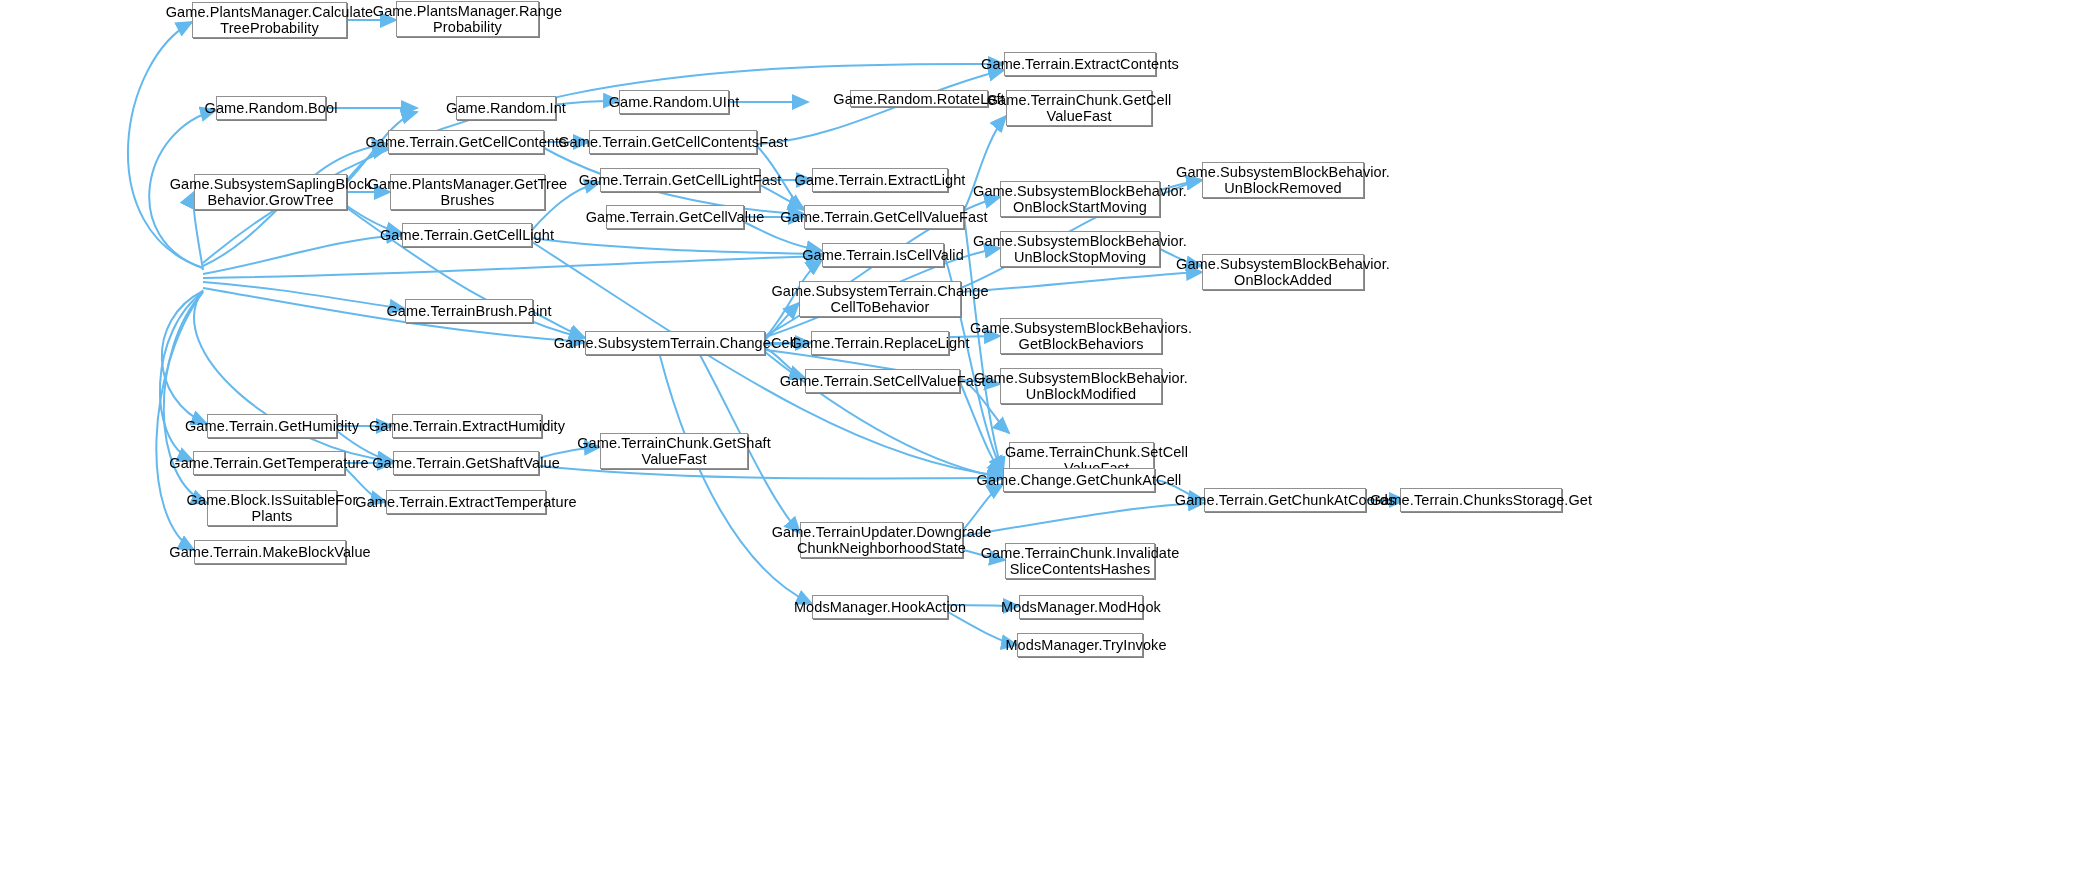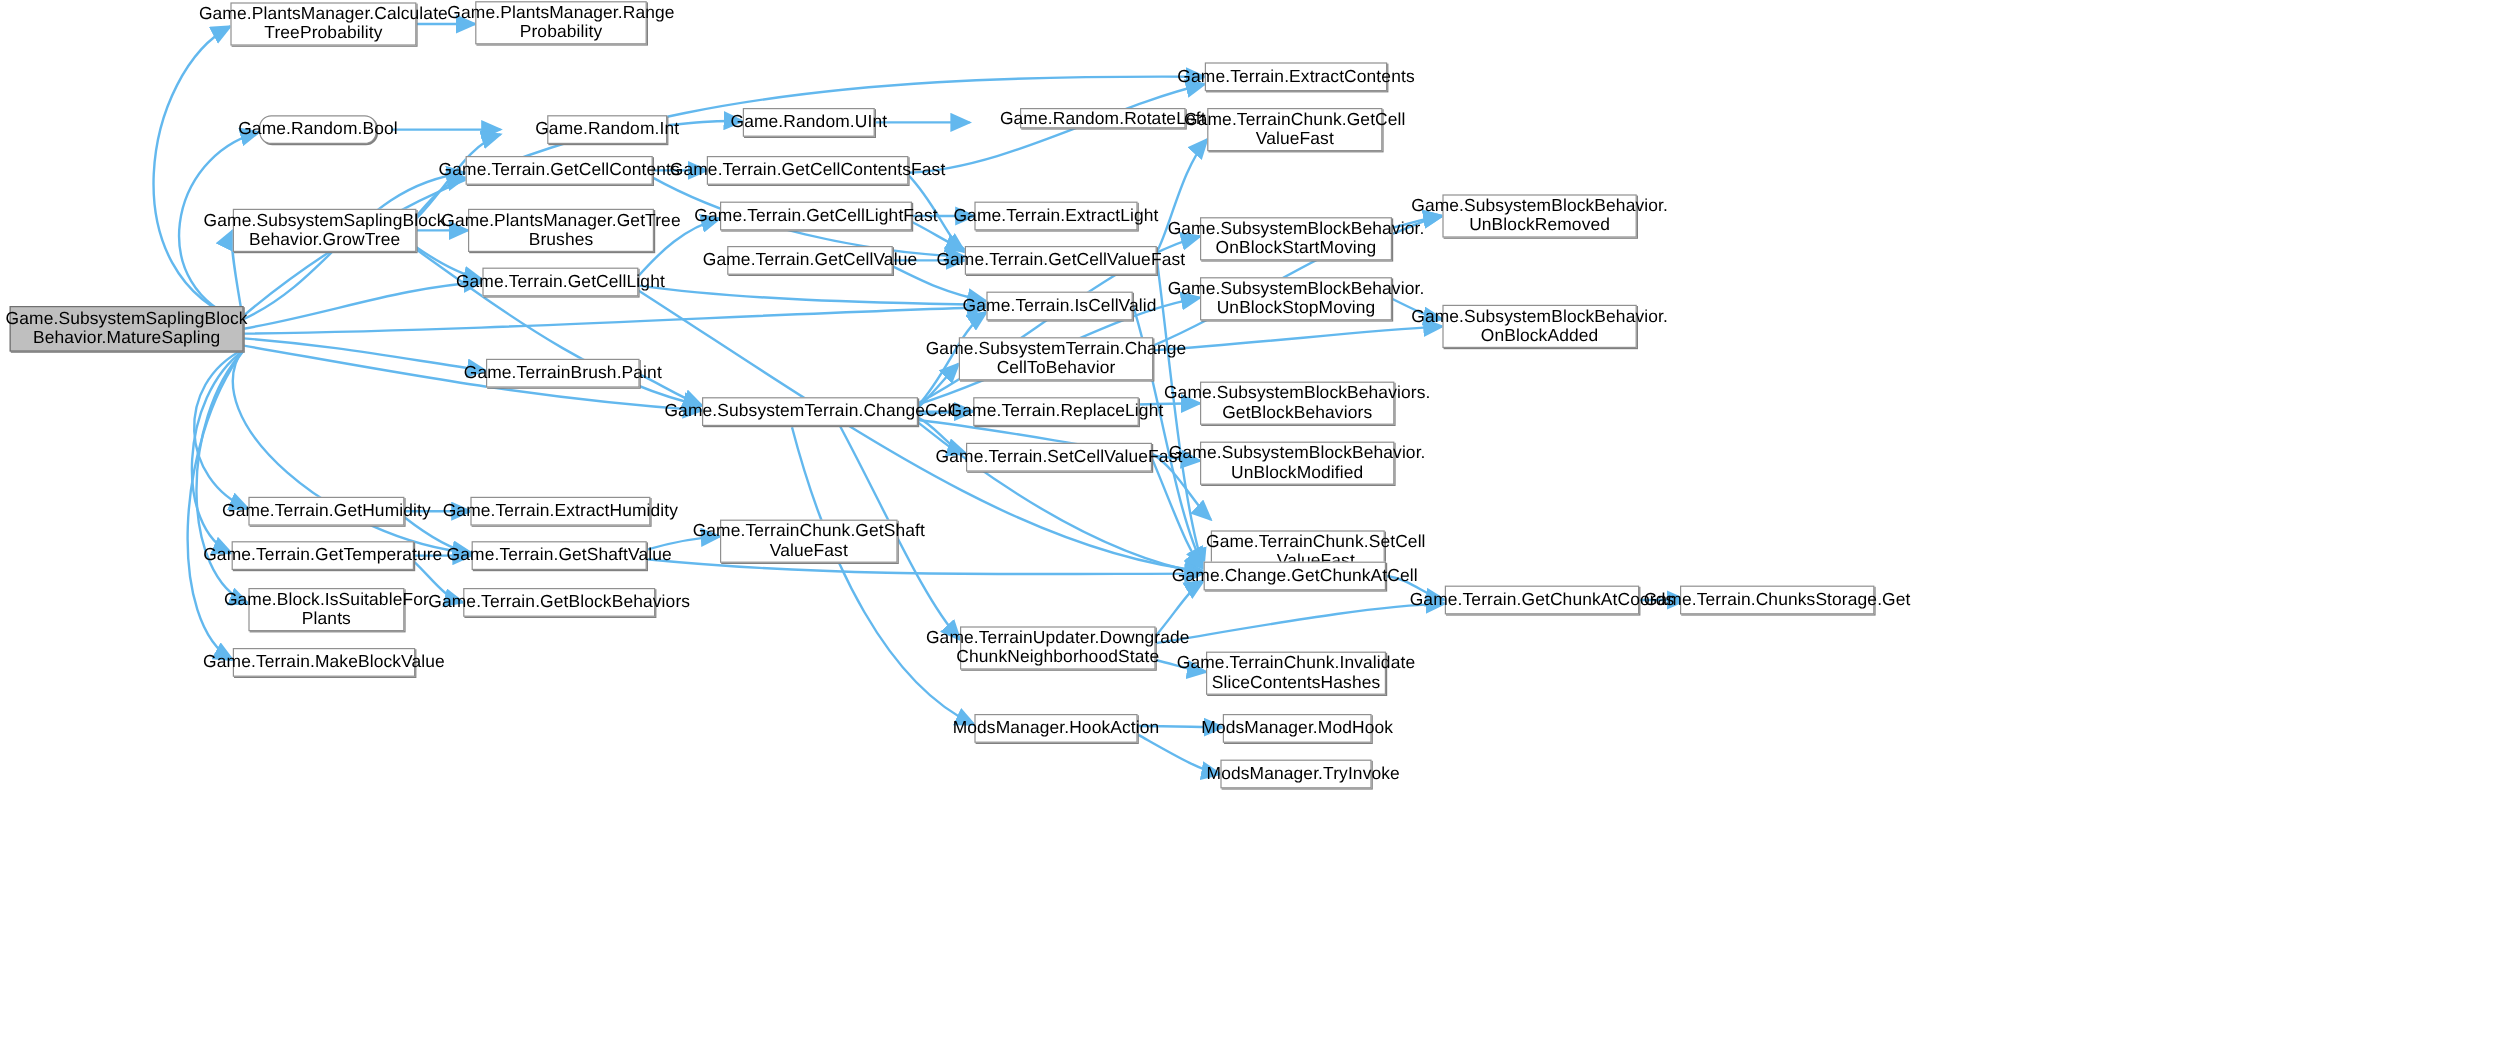--- a/index.html
+++ b/index.html
@@ -103,28 +103,26 @@
         <path d="M 539,466 C 700,482 860,478 1003,478" marker-end="url(#ah)" stroke="#63b8ee"></path>
         <path d="M 1155,480 C 1175,482 1190,498 1204,500" marker-end="url(#ah)" stroke="#63b8ee"></path>
         <path d="M 1366,500 L 1405,500" marker-end="url(#ah)" stroke="#63b8ee"></path>
         <path d="M 963,530 C 980,510 990,492 1003,484" marker-end="url(#ah)" stroke="#63b8ee"></path>
         <path d="M 963,550 C 980,554 990,558 1005,560" marker-end="url(#ah)" stroke="#63b8ee"></path>
         <path d="M 963,536 C 1060,520 1140,505 1204,503" marker-end="url(#ah)" stroke="#63b8ee"></path>
         <path d="M 948,605 C 980,605 1000,606 1019,606" marker-end="url(#ah)" stroke="#63b8ee"></path>
         <path d="M 948,612 C 980,630 1000,642 1017,645" marker-end="url(#ah)" stroke="#63b8ee"></path>
       </g>
   </svg>
-<div class="node root" style="left: 8px; top: 255px; width: 195px; height: 38px;">Game.SubsystemSaplingBlock
-Behavior.MatureSapling</div>
     <div class="node" style="left: 192px; top: 2px; width: 155px; height: 36px;">Game.PlantsManager.Calculate
 TreeProbability</div>
     <div class="node" style="left: 396px; top: 1px; width: 143px; height: 36px;">Game.PlantsManager.Range
 Probability</div>
     <div class="node" style="left: 1004px; top: 52px; width: 152px; height: 24px;">Game.Terrain.ExtractContents</div>
-    <div class="node" style="left: 216px; top: 96px; width: 98px; height: 24px; border-radius: 10px;">Game.Random.Bool</div>
+    <div class="node" style="left: 216px; top: 96px; width: 110px; height: 24px;">Game.Random.Bool</div>
     <div class="node" style="left: 417px; top: 96px; width: 100px; height: 24px; margin-left: 39px;">Game.Random.Int</div>
     <div class="node" style="left: 619px; top: 90px; width: 110px; height: 24px;">Game.Random.UInt</div>
     <div class="node" style="left: 850px; top: 90px; width: 138px; height: 17px;">Game.Random.RotateLeft</div>
     <div class="node" style="left: 1006px; top: 90px; width: 146px; height: 36px;">Game.TerrainChunk.GetCell
 ValueFast</div>
     <div class="node" style="left: 388px; top: 130px; width: 156px; height: 24px;">Game.Terrain.GetCellContents</div>
     <div class="node" style="left: 589px; top: 130px; width: 168px; height: 24px;">Game.Terrain.GetCellContentsFast</div>
     <div class="node" style="left: 1202px; top: 162px; width: 162px; height: 36px;">Game.SubsystemBlockBehavior.
 UnBlockRemoved</div>
     <div class="node" style="left: 600px; top: 168px; width: 160px; height: 24px;">Game.Terrain.GetCellLightFast</div>
@@ -157,21 +155,21 @@
 ValueFast</div>
     <div class="node" style="left: 207px; top: 414px; width: 130px; height: 24px;">Game.Terrain.GetHumidity</div>
     <div class="node" style="left: 392px; top: 414px; width: 150px; height: 24px;">Game.Terrain.ExtractHumidity</div>
     <div class="node" style="left: 600px; top: 433px; width: 148px; height: 36px;">Game.TerrainChunk.GetShaft
 ValueFast</div>
     <div class="node" style="left: 193px; top: 451px; width: 152px; height: 24px;">Game.Terrain.GetTemperature</div>
     <div class="node" style="left: 393px; top: 451px; width: 146px; height: 24px;">Game.Terrain.GetShaftValue</div>
     <div class="node" style="left: 1003px; top: 468px; width: 152px; height: 24px;">Game.Change.GetChunkAtCell</div>
     <div class="node" style="left: 207px; top: 490px; width: 130px; height: 36px;">Game.Block.IsSuitableFor
 Plants</div>
-    <div class="node" style="left: 386px; top: 490px; width: 160px; height: 24px;">Game.Terrain.GetBlockBehaviors</div>
+    <div class="node" style="left: 386px; top: 490px; width: 160px; height: 24px;">Game.Terrain.ExtractTemperature</div>
     <div class="node" style="left: 1204px; top: 488px; width: 162px; height: 24px;">Game.Terrain.GetChunkAtCoords</div>
     <div class="node" style="left: 1400px; top: 488px; width: 162px; height: 24px; text-align: right;">Game.Terrain.ChunksStorage.Get</div>
     <div class="node" style="left: 800px; top: 522px; width: 163px; height: 36px;">Game.TerrainUpdater.Downgrade
 ChunkNeighborhoodState</div>
     <div class="node" style="left: 194px; top: 540px; width: 152px; height: 24px;">Game.Terrain.MakeBlockValue</div>
     <div class="node" style="left: 1005px; top: 543px; width: 150px; height: 36px;">Game.TerrainChunk.Invalidate
 SliceContentsHashes</div>
     <div class="node" style="left: 812px; top: 595px; width: 136px; height: 24px;">ModsManager.HookAction</div>
     <div class="node" style="left: 1019px; top: 595px; width: 124px; height: 24px;">ModsManager.ModHook</div>
     <div class="node" style="left: 1017px; top: 633px; width: 126px; height: 24px; padding-left: 16px;">ModsManager.TryInvoke</div>

